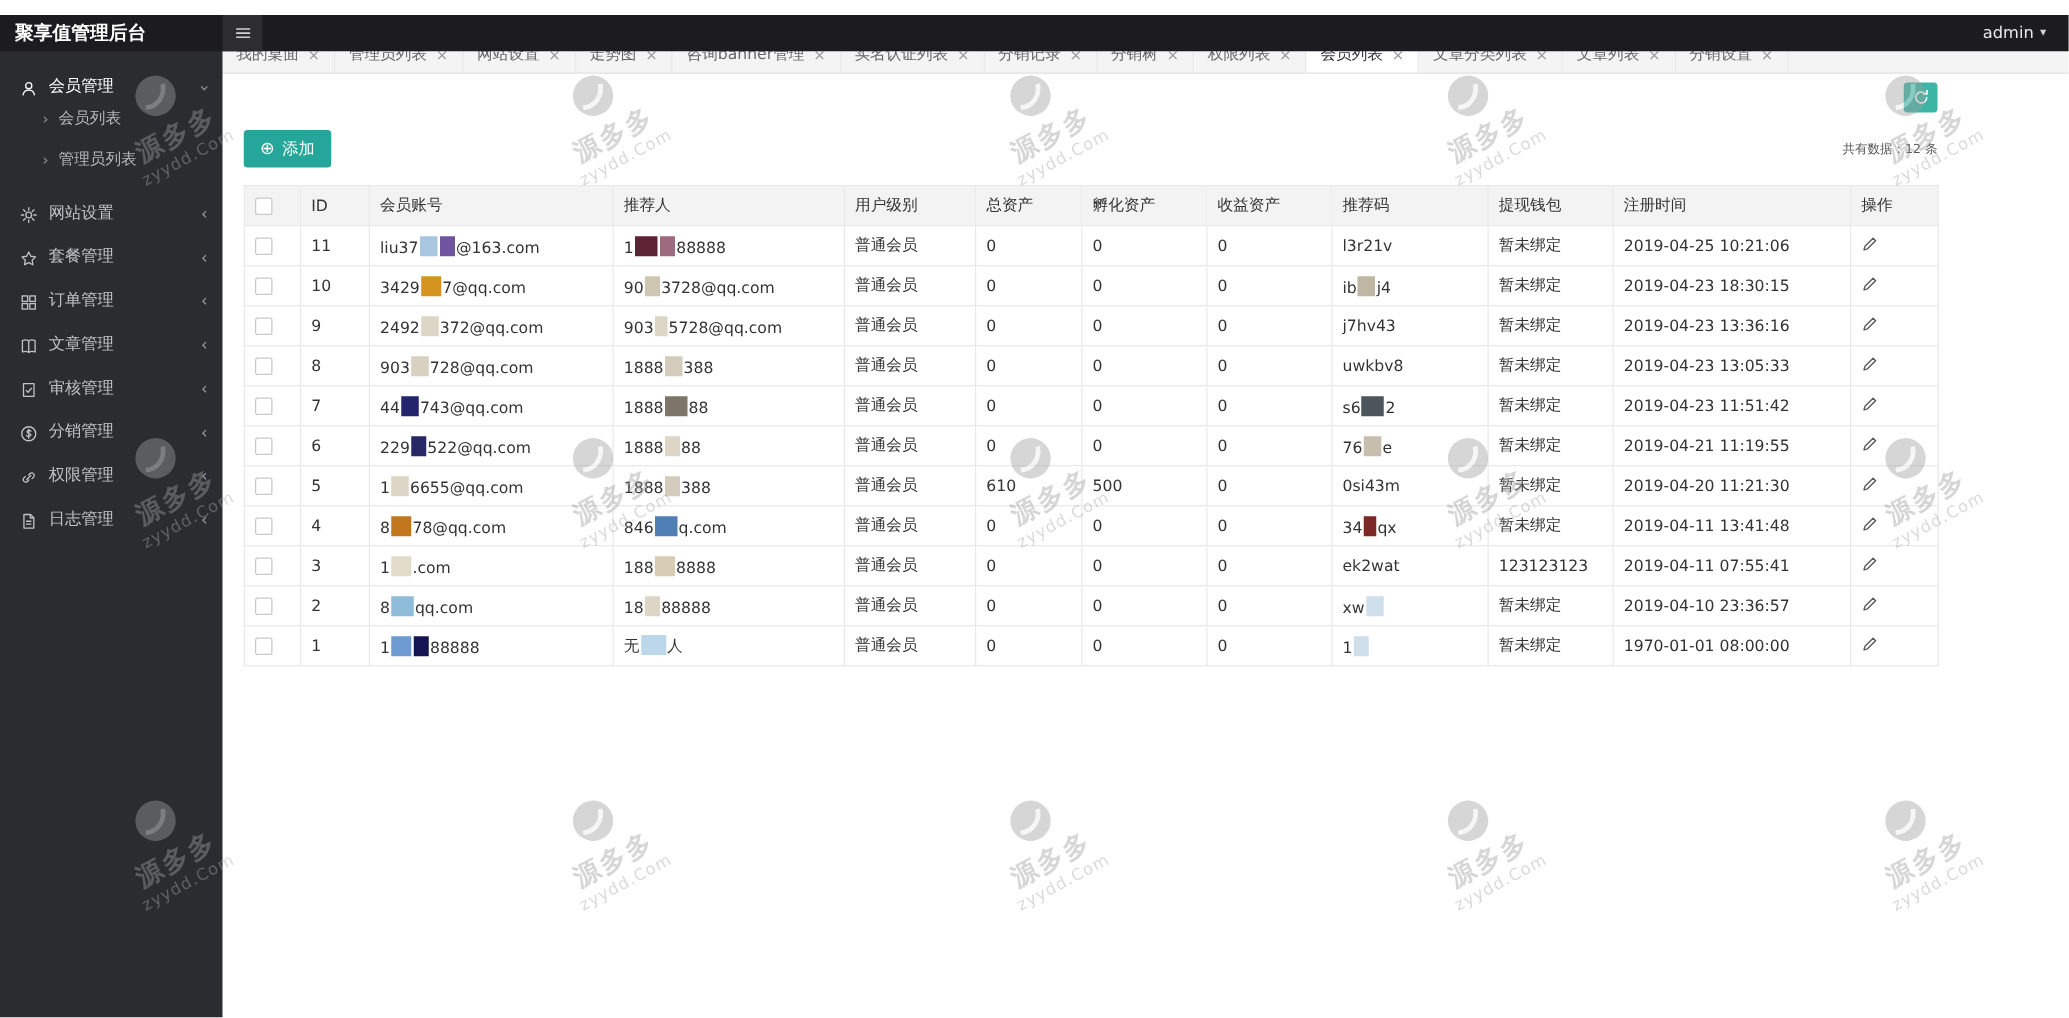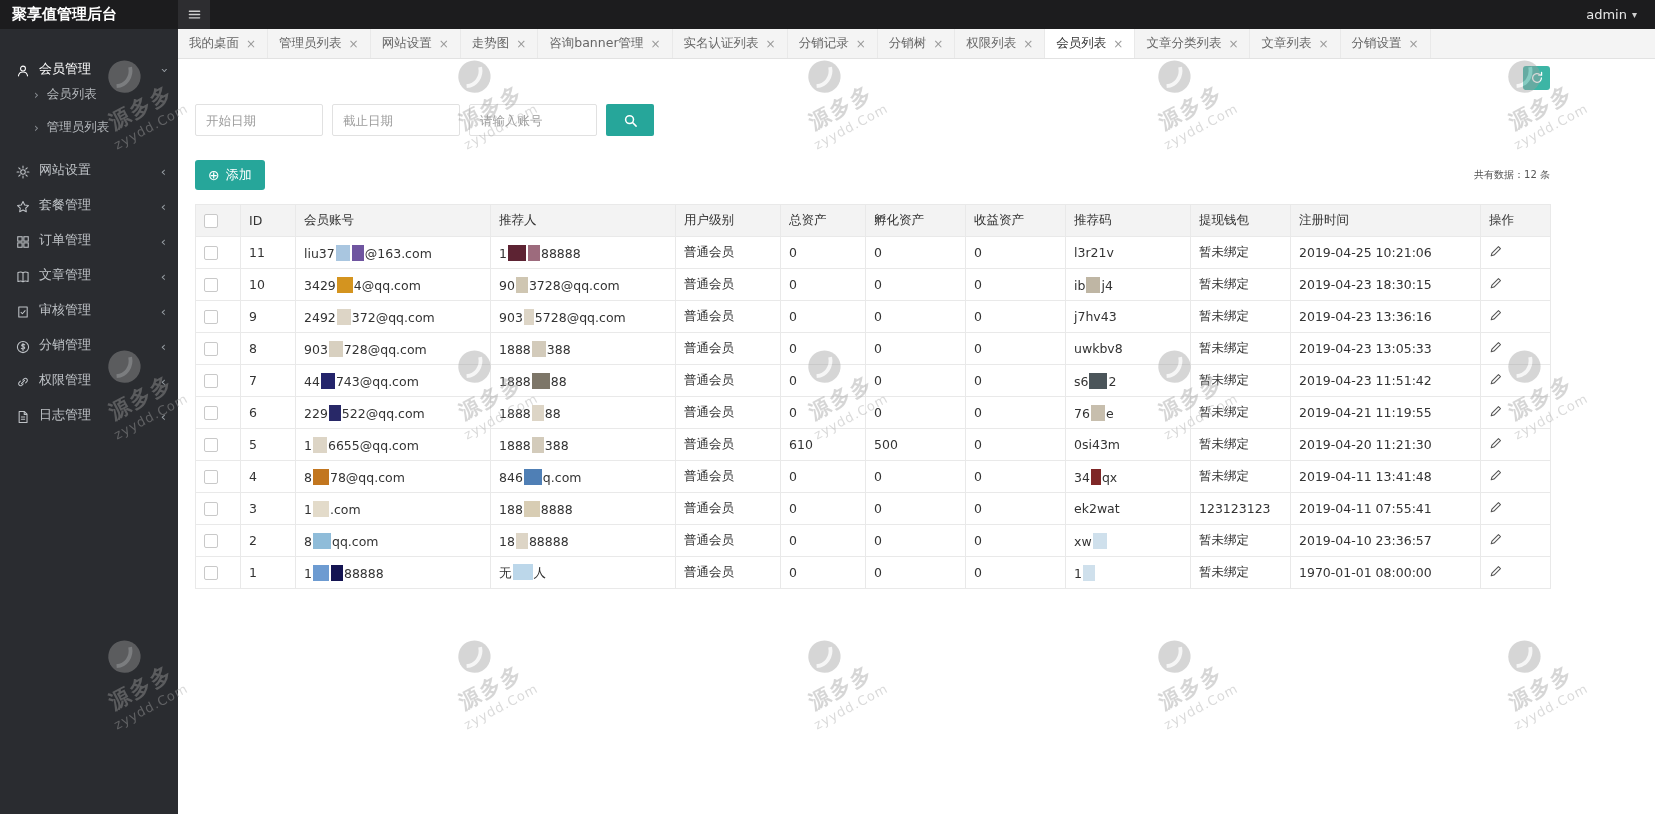--- a/index.html
+++ b/index.html
@@ -1,20 +1,20 @@
 <!DOCTYPE html>
 <html><head>
 <meta charset="utf-8">
 <style>
   * { margin:0; padding:0; box-sizing:border-box; }
   html,body { width:1655px; height:814px; overflow:hidden; }
   body { font-family:"DejaVu Sans","Liberation Sans",sans-serif; font-size:13px; color:#333; background:#fff; position:relative; }
 
   
-  .topbar { position:absolute; top:0; left:0; right:0; height:29px; background:#1c1c1e; display:flex; align-items:center; z-index:6; }
+  .topbar { position:absolute; top:12px; left:0; right:0; height:29px; background:#1c1c1e; display:flex; align-items:center; z-index:6; }
   .topbar-title { width:178px; padding-left:12px; color:#fff; font-size:15px; font-weight:bold; white-space:nowrap; }
   .hamburger { width:32px; height:29px; background:#2d2d30; display:flex; align-items:center; justify-content:center; cursor:pointer; }
   .hamburger svg { width:15px; height:15px; }
   .topbar-user { margin-left:auto; padding-right:18px; color:#e8e8e8; font-size:13px; display:flex; align-items:center; gap:5px; cursor:pointer; }
   .caret { font-size:10px; color:#cfcfcf; }
 
   
   .sidebar { position:absolute; top:29px; left:0; bottom:0; width:178px; background:#2a2c30; z-index:5; padding-top:14px; }
   .side-item { height:35px; display:flex; align-items:flex-end; gap:9px; padding:0 12px 0 15px; color:#bfc3c7; font-size:13px; cursor:pointer; }
   .side-item.open { color:#fff; }
@@ -250,31 +250,20 @@
   <div class="content">
     <div class="refresh-row">
       <button class="refresh-btn">
         <svg viewBox="0 0 16 16" fill="none" stroke="#fff" stroke-width="1.5" stroke-linecap="round">
             <path d="M13 8a5 5 0 1 1-1.7-3.8"></path>
             <path d="M13.2 1.6v3.2H10"></path>
           </svg>
       </button>
     </div>
 
-    <div class="filters">
-      <input class="f-input" placeholder="开始日期" style="">
-      <input class="f-input" placeholder="截止日期" style="">
-      <input class="f-input" placeholder="请输入账号" style="">
-      <button class="search-btn">
-        <svg viewBox="0 0 16 16" fill="none" stroke="#fff" stroke-width="1.6" stroke-linecap="round">
-            <circle cx="7" cy="7" r="4.2"></circle>
-            <path d="M10.2 10.2L14 14"></path>
-          </svg>
-      </button>
-    </div>
 
     <div class="toolbar">
       <button class="add-btn">
         <span class="plus">⊕</span>
         <span>添加</span>
       </button>
       <div class="total">共有数据：12 条</div>
     </div>
 
     <table class="grid">
@@ -323,21 +312,21 @@
             <td>2019-04-25 10:21:06</td>
             <td class="op-cell"><span class="edit">
                 <svg viewBox="0 0 16 16" fill="none" stroke="#555" stroke-width="1.2" stroke-linejoin="round">
                   <path d="M2.5 13.5l.9-3.2 7.4-7.4 2.3 2.3-7.4 7.4z"></path>
                 </svg>
               </span></td>
           </tr>
           <tr>
             <td><span class="cb"></span></td>
             <td>10</td>
-            <td><span class="seg-t">3429</span><span class="censor" style="background:#d4941f;width:16px"></span><span class="seg-t">4@qq.com</span></td>
+            <td><span class="seg-t">3429</span><span class="censor" style="background:#d4941f;width:16px"></span><span class="seg-t">7@qq.com</span></td>
             <td><span class="seg-t">90</span><span class="censor" style="background:#cfc6b2;width:12px"></span><span class="seg-t">3728@qq.com</span></td>
             <td>普通会员</td>
             <td>0</td>
             <td>0</td>
             <td>0</td>
             <td><span class="seg-t">ib</span><span class="censor" style="background:#bfb6a4;width:14px"></span><span class="seg-t">j4</span></td>
             <td>暂未绑定</td>
             <td>2019-04-23 18:30:15</td>
             <td class="op-cell"><span class="edit">
                 <svg viewBox="0 0 16 16" fill="none" stroke="#555" stroke-width="1.2" stroke-linejoin="round">

